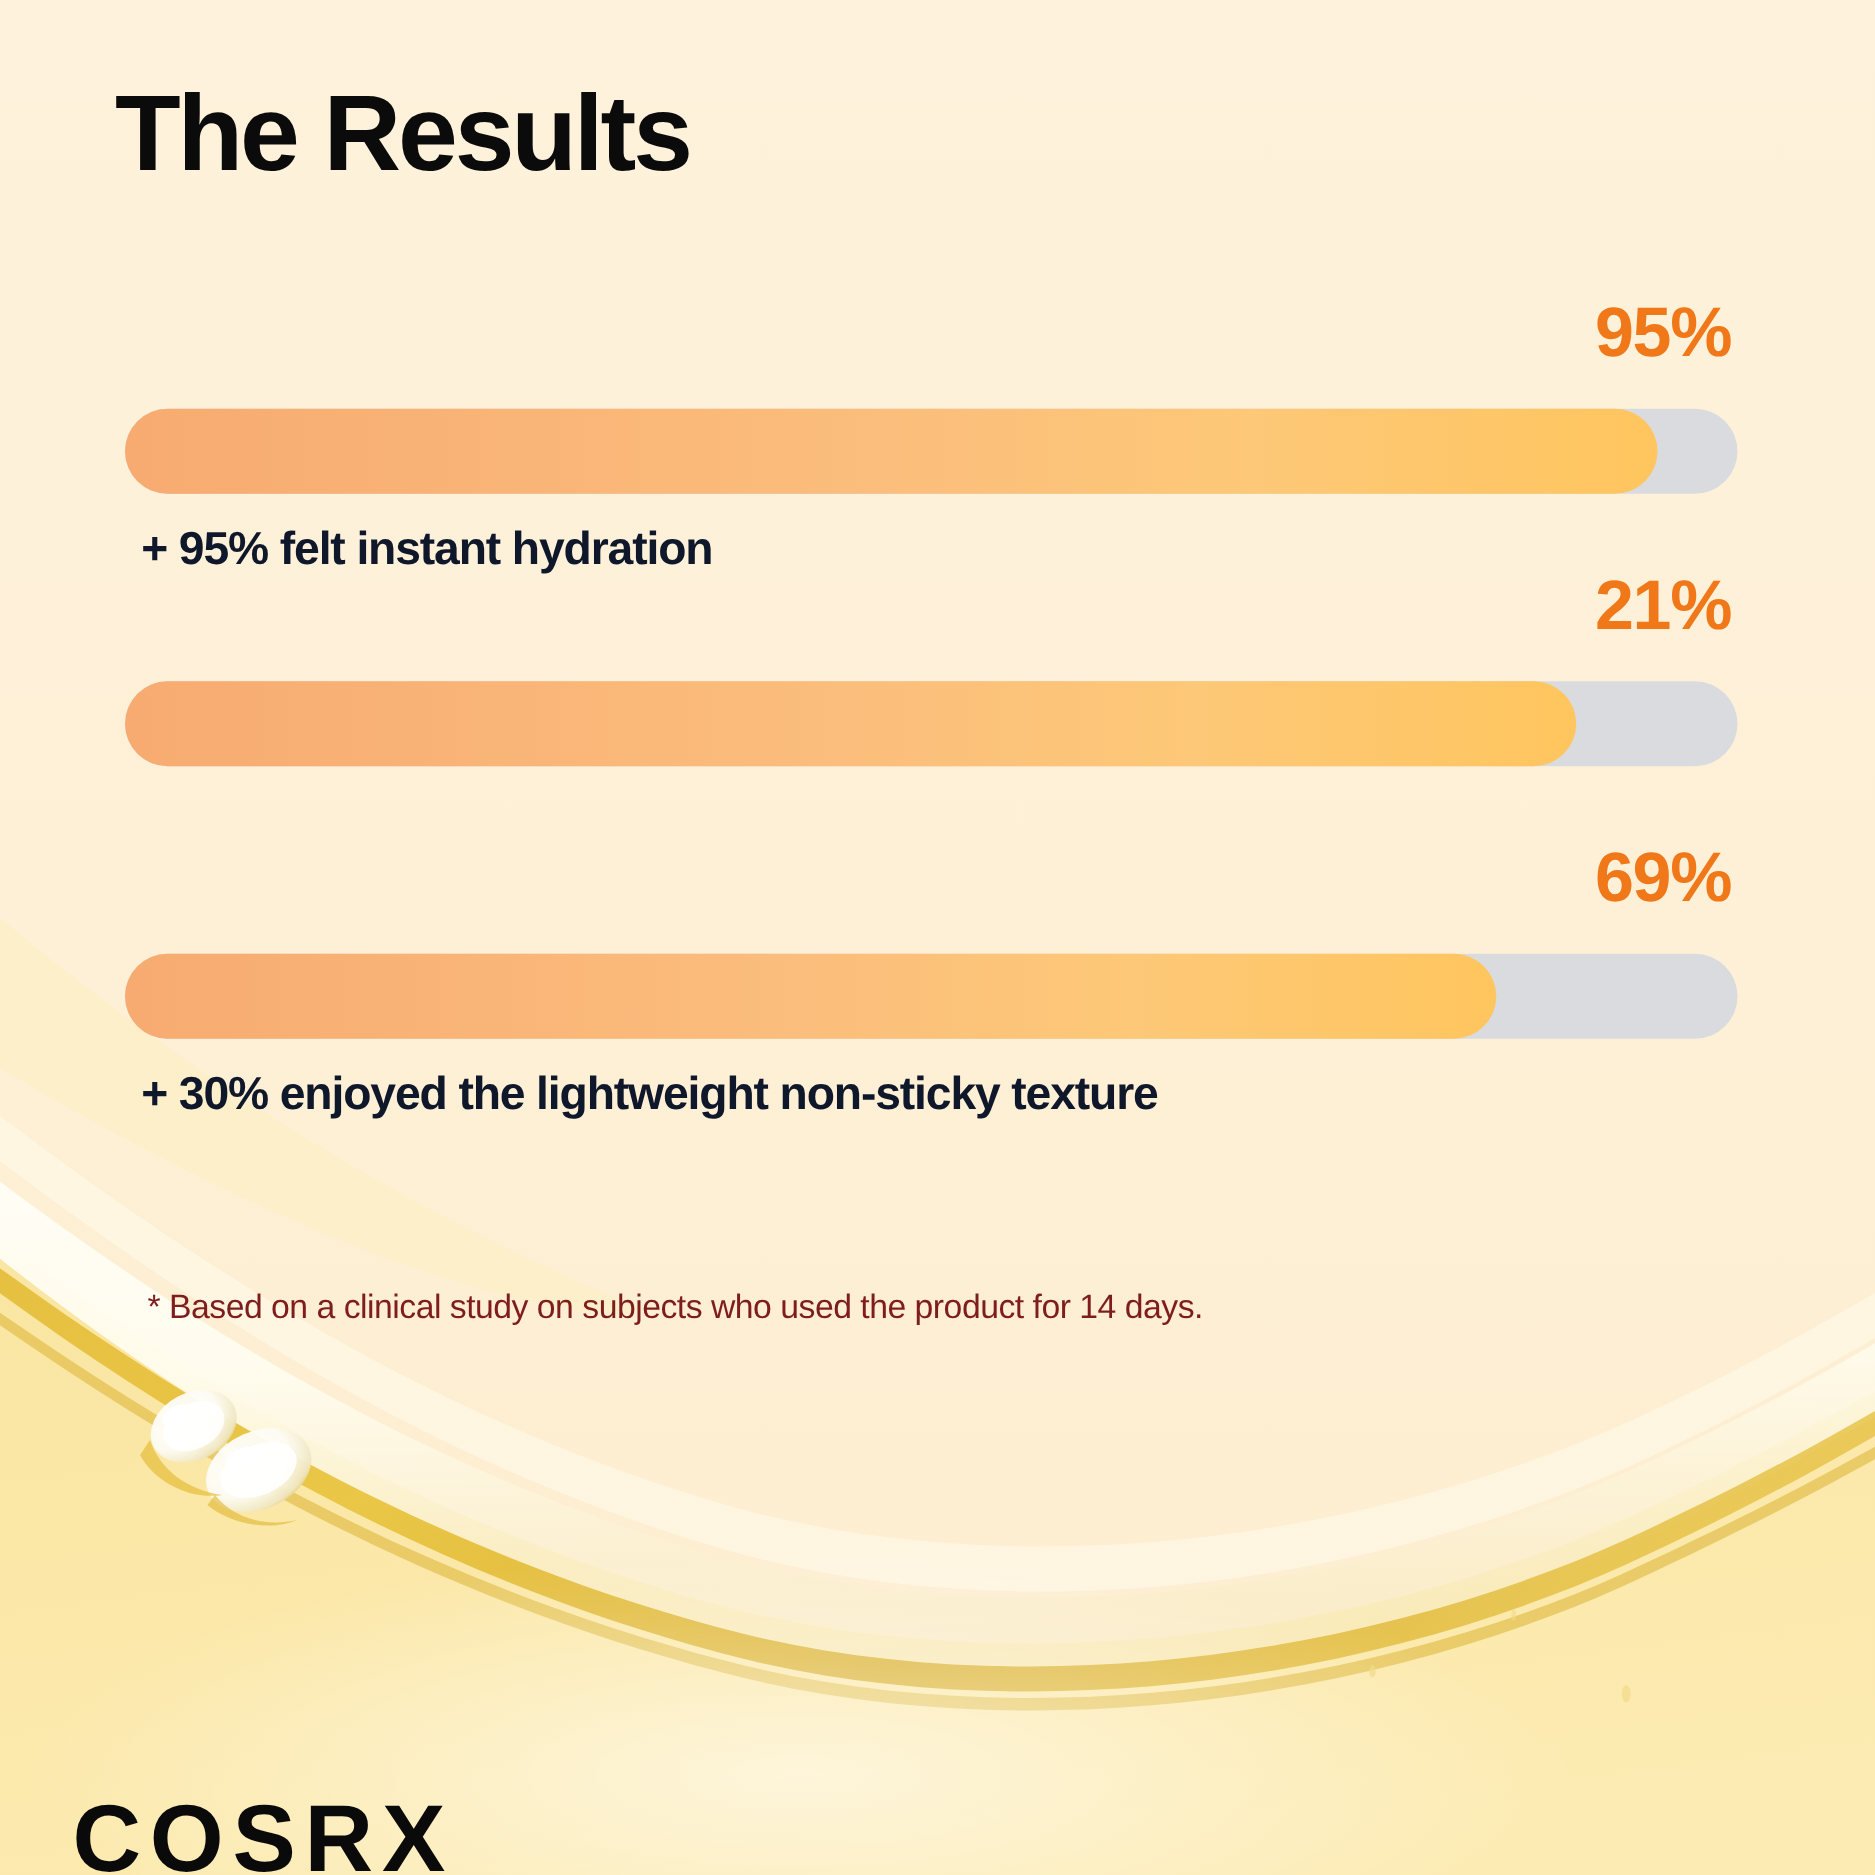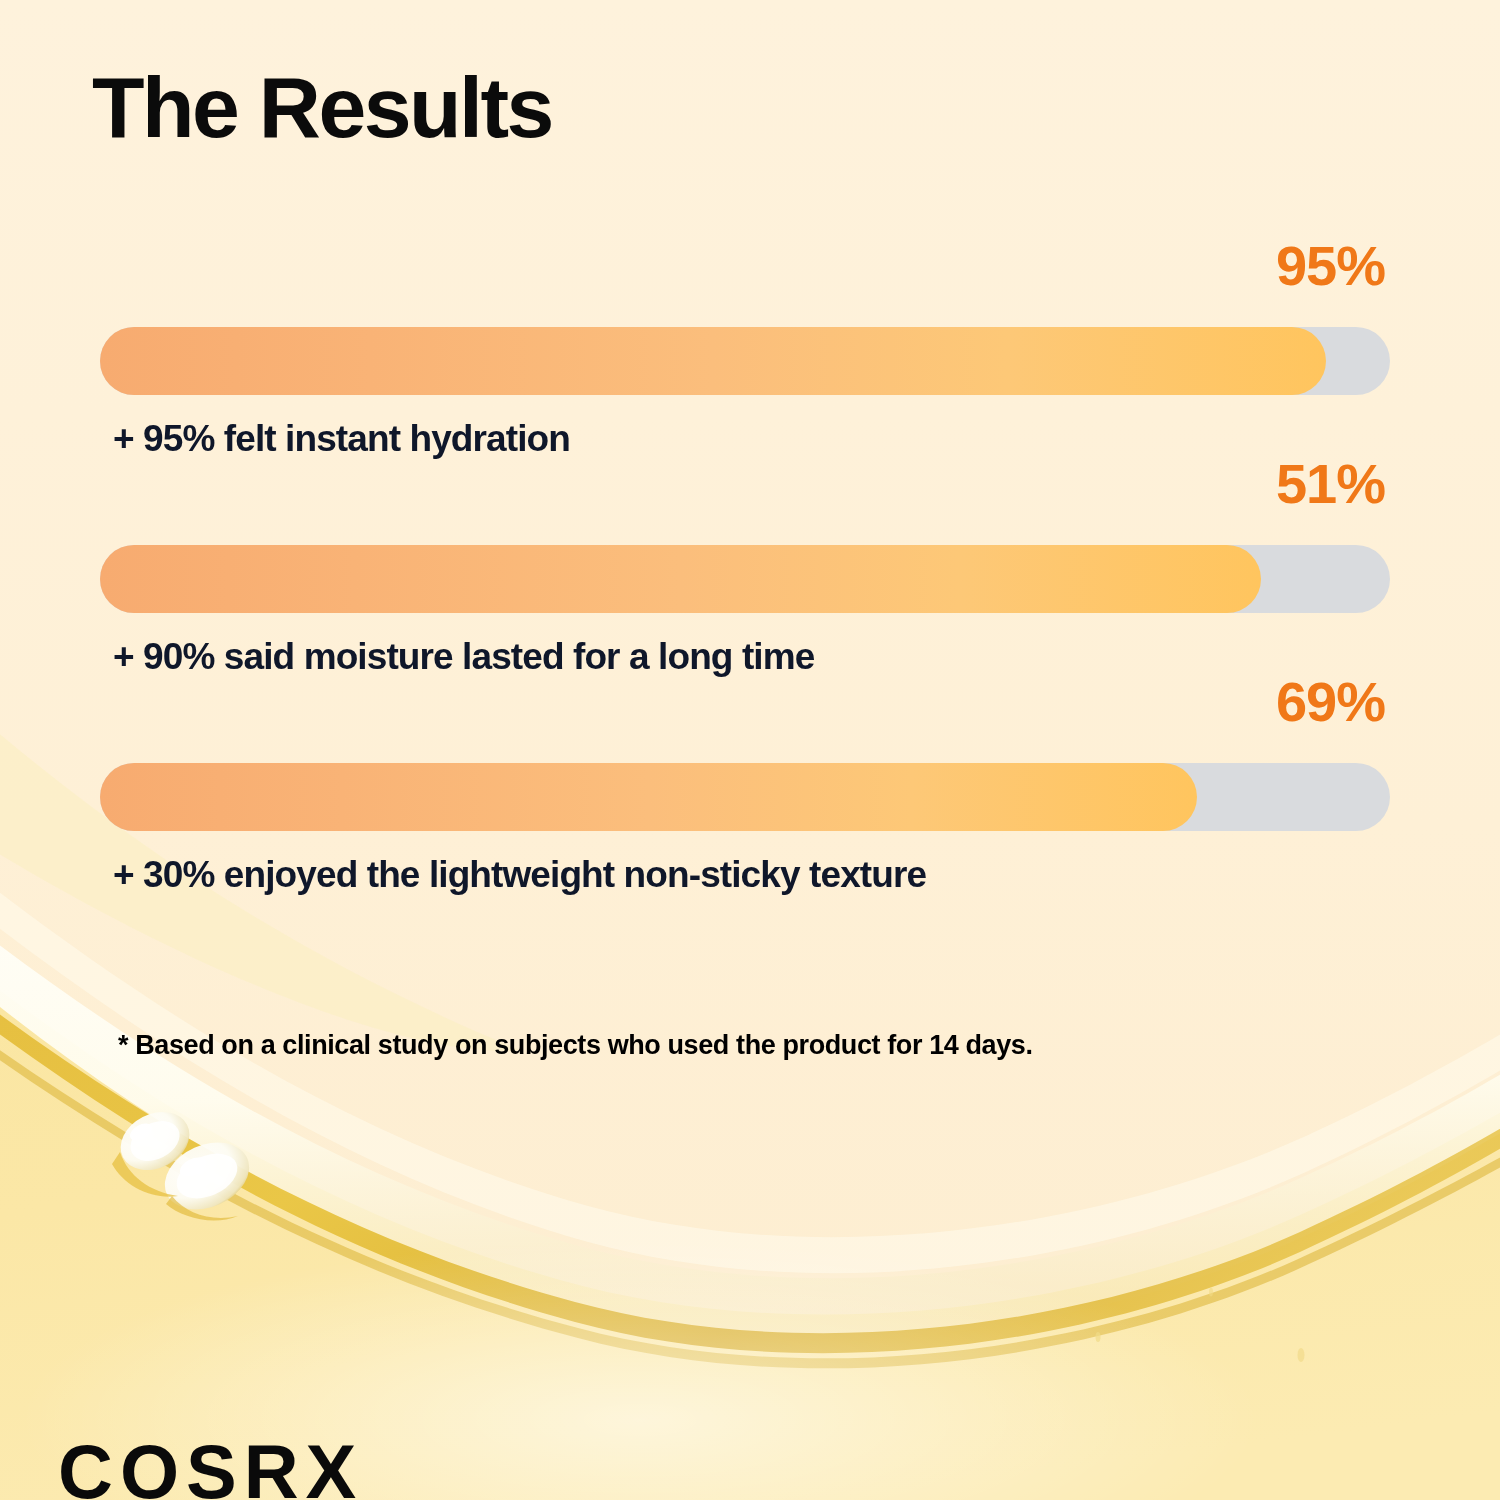--- a/index.html
+++ b/index.html
@@ -98,23 +98,22 @@
     white-space: nowrap;
   }
 
   
   .footnote {
     position: absolute;
     left: 118px;
     top: 1030px;
     font-size: 27px;
     letter-spacing: -0.4px;
-    color: #000000;
+    color: #7f1d1d;
     white-space: nowrap;
-    font-weight: bold;
   }
 
   
   .brand-logo {
     position: absolute;
     left: 58px;
     top: 1434px;
     font-size: 76px;
     font-weight: bold;
     letter-spacing: 7px;
@@ -241,25 +240,24 @@
 
     <div class="result-row">
       <div class="pct-label">95%</div>
       <div class="bar-track">
         <div class="bar-fill" style="width: 95%;"></div>
       </div>
       <div class="row-caption">+ 95% felt instant hydration</div>
     </div>
 
     <div class="result-row">
-      <div class="pct-label">51%</div>
+      <div class="pct-label">21%</div>
       <div class="bar-track">
         <div class="bar-fill" style="width: 90%;"></div>
       </div>
-      <div class="row-caption">+ 90% said moisture lasted for a long time</div>
     </div>
 
     <div class="result-row">
       <div class="pct-label">69%</div>
       <div class="bar-track">
         <div class="bar-fill" style="width: 85%;"></div>
       </div>
       <div class="row-caption">+ 30% enjoyed the lightweight non-sticky texture</div>
     </div>
 

